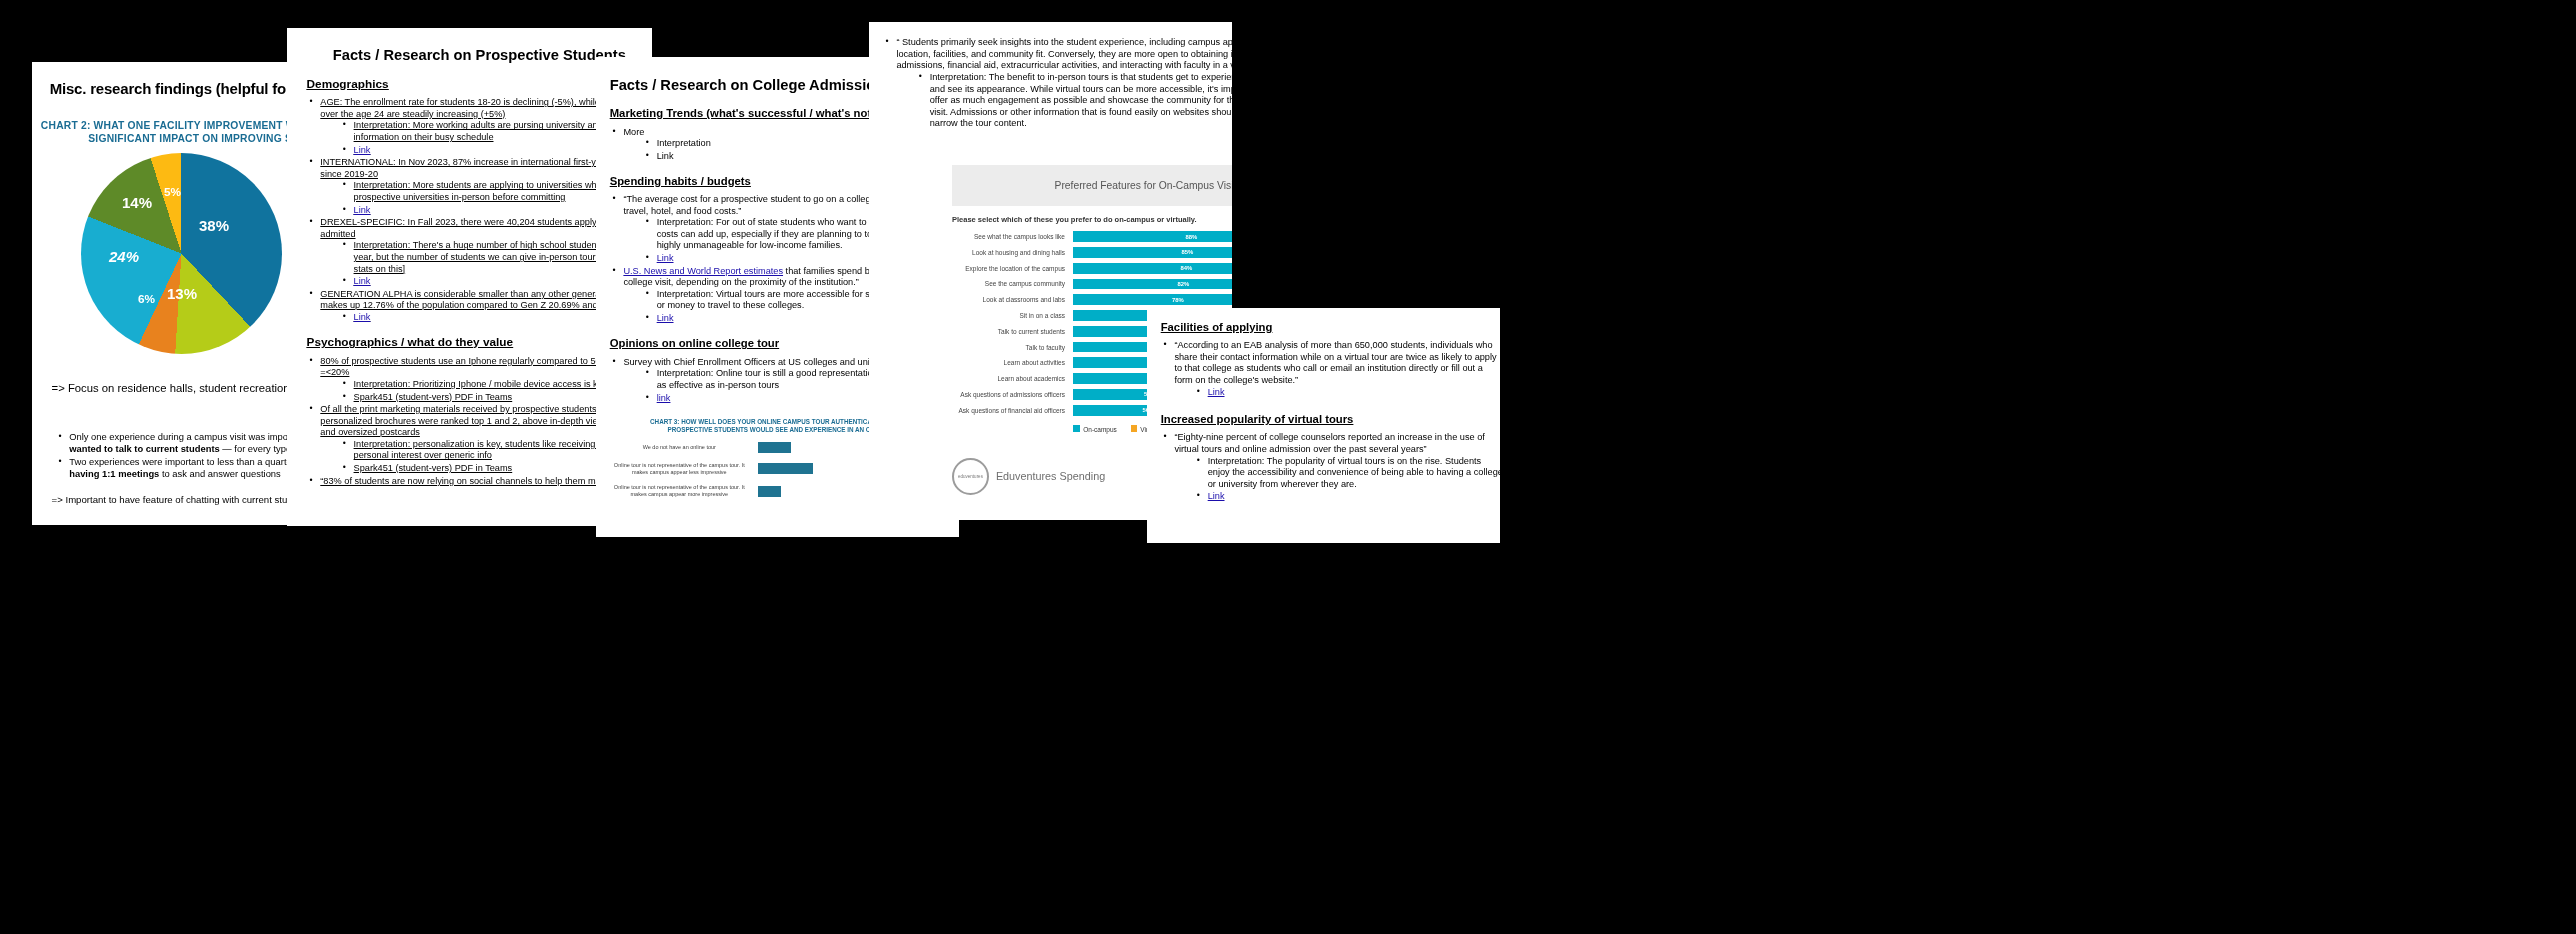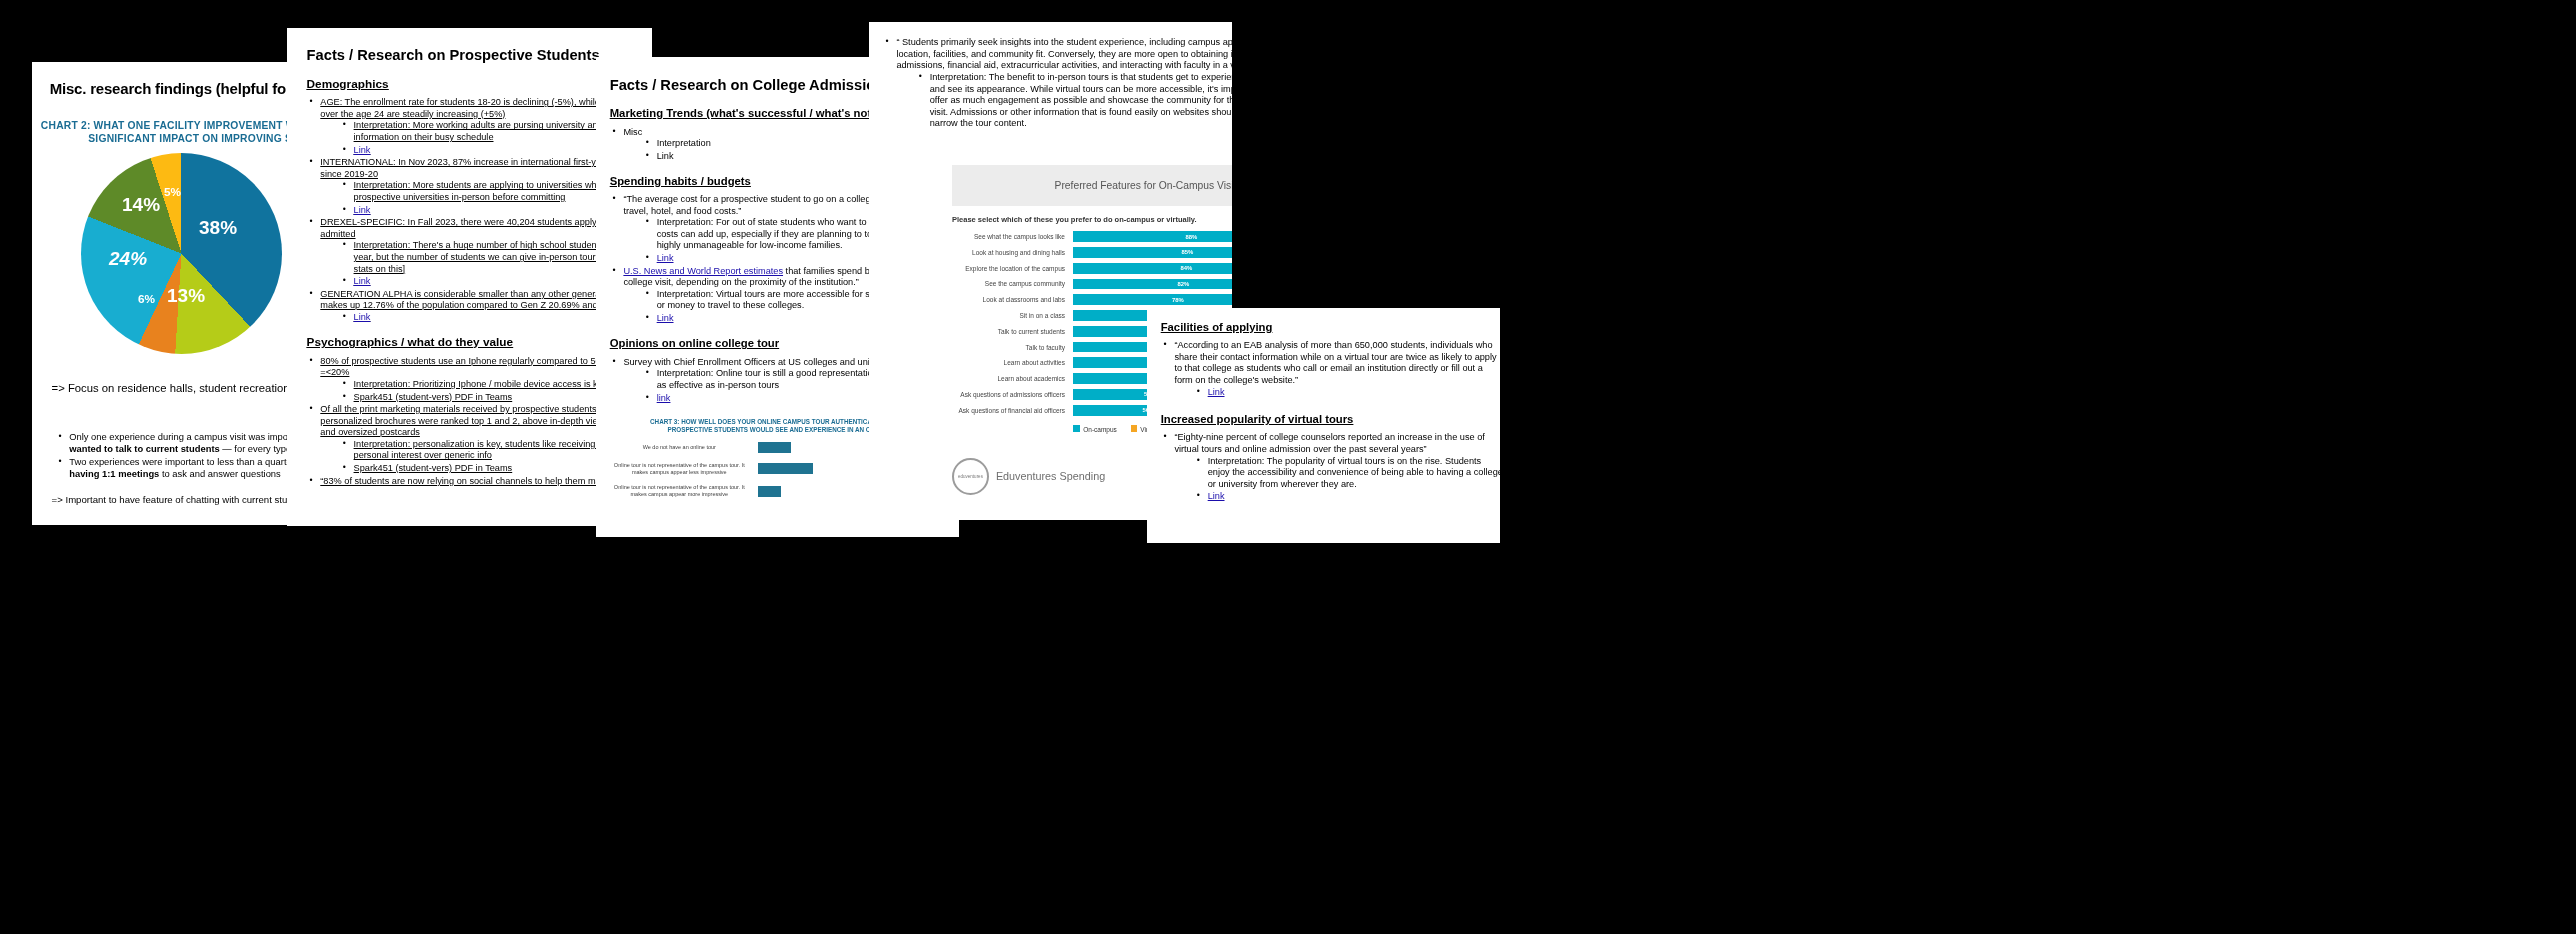--- a/index.html
+++ b/index.html
@@ -14,31 +14,31 @@
   a.lnk{color:#1a0dab;text-decoration:underline;}
   b{font-weight:bold;}
 
   
   #p1{left:32px;top:62px;width:392px;height:463px;}
   #p1 .title{font-size:15px;font-weight:bold;padding:17.7px 0 0 17.7px;letter-spacing:-0.2px;white-space:nowrap;}
   #p1 .chartTitle{color:#1a6c93;font-weight:bold;font-size:10.3px;text-align:center;
         line-height:12.7px;margin:23.5px 0 0 0;letter-spacing:0.2px;white-space:nowrap;}
   #p1 .pieWrap{position:relative;margin-top:7.8px;height:211px;}
   #p1 .pie{position:absolute;left:49px;top:0;width:201px;height:201px;border-radius:50%;}
-  #p1 .pielabel{position:absolute;color:#fff;font-size:19px;font-weight:bold;}
+  #p1 .pielabel{position:absolute;color:#fff;font-size:15px;font-weight:bold;}
   #p1 .legend{position:absolute;left:271px;top:21.6px;font-size:9.3px;color:#6b6b6b;line-height:11.8px;}
   #p1 .legend div{margin-bottom:13.7px;display:flex;gap:4.9px;}
   #p1 .sw{width:7.8px;height:7.8px;flex:0 0 7.8px;margin-top:2px;}
   #p1 .arrow1{font-size:11.3px;margin:17.7px 0 0 19.6px;}
   #p1 .bullets{font-size:9.4px;line-height:12px;margin:37px 0 0 23.5px;width:412px;}
   #p1 .arrow2{font-size:9.6px;line-height:12px;margin:13.7px 0 0 19.6px;width:373px;}
 
   
   #p2{left:287px;top:27.5px;width:365px;height:498px;}
-  #p2 .title{font-size:14.7px;font-weight:bold;padding:19.6px 0 0 19.6px;white-space:nowrap;}
+  #p2 .title{font-size:14.7px;font-weight:bold;padding:19.6px 0 0 19.6px;white-space:nowrap;text-align:center;}
   #p2 .body{padding:11.8px 0 0 19.6px;font-size:9.2px;line-height:11.6px;width:422px;text-decoration:underline;}
   #p2 .sec{font-size:11.8px;margin:3.9px 0 6.9px 0;}
 
   
   #p3{left:596px;top:57px;width:363px;height:480px;}
   #p3 .title{font-size:14.7px;font-weight:bold;padding:19.6px 0 0 13.7px;white-space:nowrap;}
   #p3 .body{padding:11.8px 0 0 13.7px;font-size:9.2px;line-height:11.6px;width:392px;}
   #p3 .sec{font-size:11.3px;margin:3.9px 0 6.9px 0;}
   #p3 .chart3{margin:13.7px 0 0 -3.9px;width:382px;}
   #p3 .c3title{color:#1a6c93;font-weight:bold;font-size:6.3px;text-align:center;line-height:7.8px;}
@@ -180,21 +180,21 @@
       <li><span>“83% of students are now relying on social channels to help them make...</span></li>
     </ul>
   </div>
 </div>
 
 <div class="panel" id="p3">
   <div class="title">Facts / Research on College Admissions</div>
   <div class="body">
     <div class="sec">Marketing Trends (what's successful / what's not)</div>
     <ul>
-      <li><span>Misc</span>
+      <li><span>More</span>
         <ul class="lvl2">
           <li><span>Interpretation</span></li>
           <li><span>Link</span></li>
         </ul>
       </li>
     </ul>
 
     <div class="sec" style="margin-top:13px">Spending habits / budgets</div>
     <ul>
       <li><span>“The average cost for a prospective student to go on a college tour is approximately $500 in travel, hotel, and food costs.”</span>

